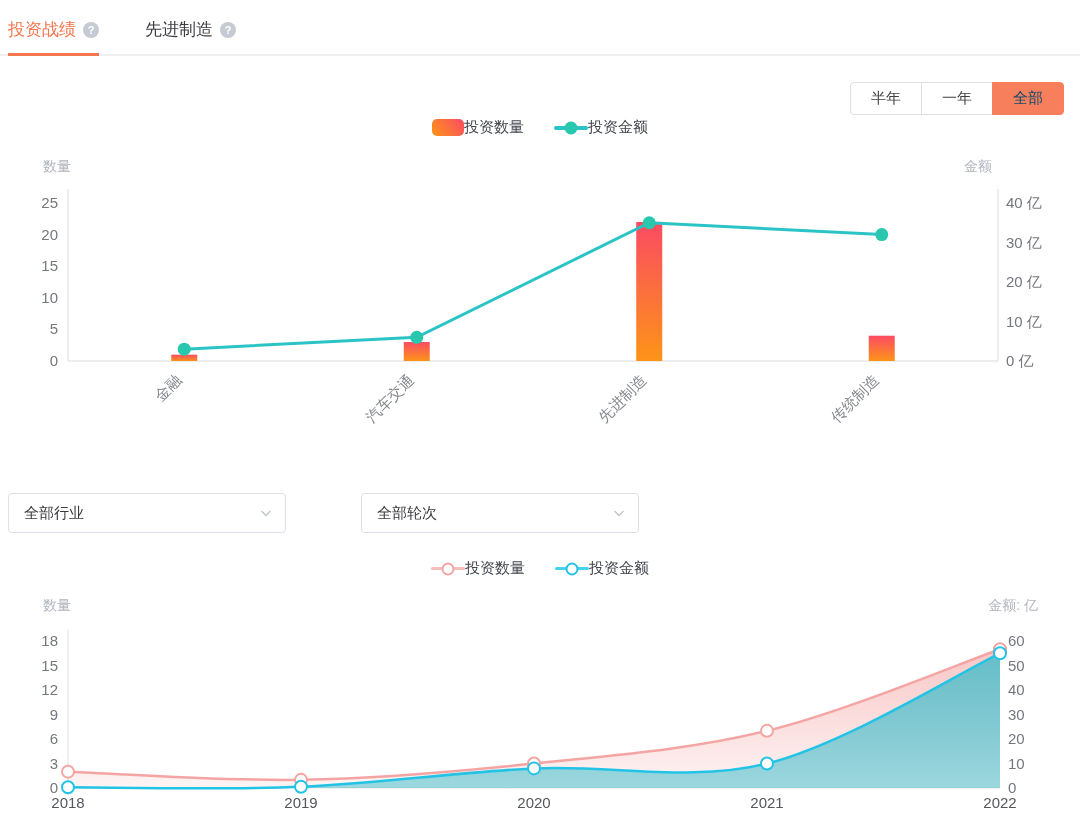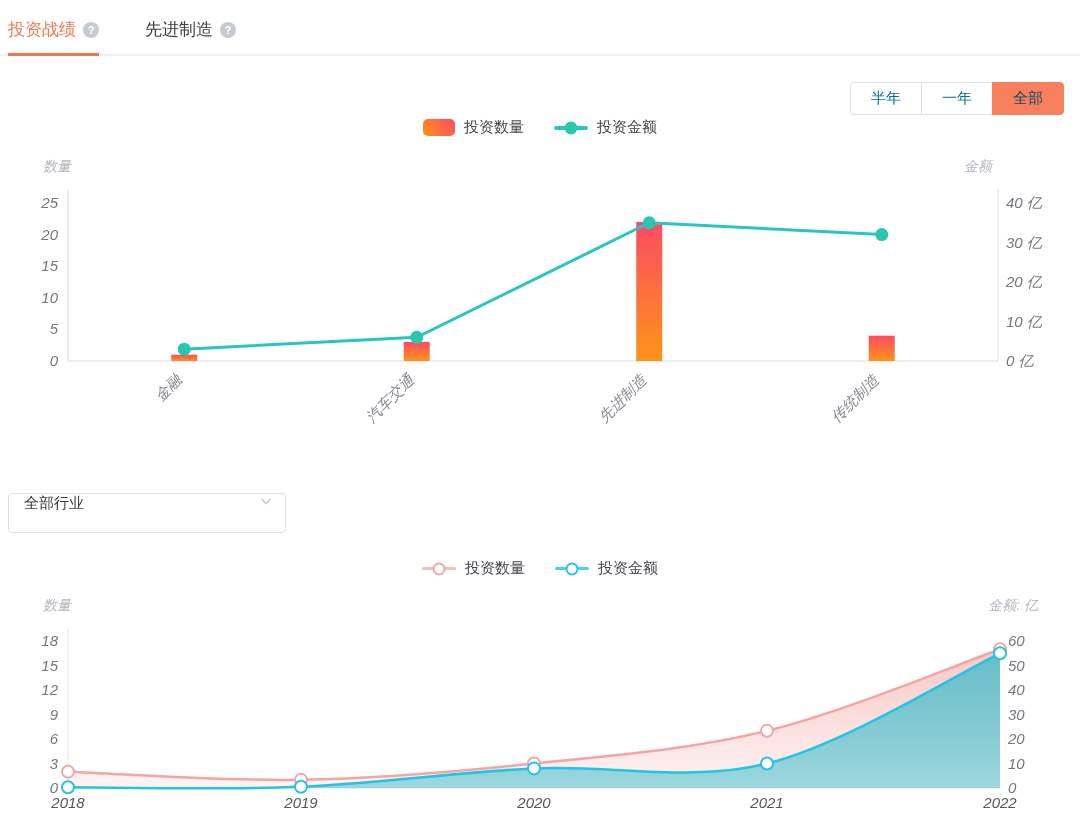--- a/index.html
+++ b/index.html
@@ -11,48 +11,48 @@
   .tabbar{display:flex;gap:46px;padding:18px 8px 0 8px;border-bottom:2px solid #f0f0f2;}
   .tab{display:flex;align-items:center;gap:7px;font-size:17px;color:#3c3c43;
        padding-bottom:13px;cursor:pointer;position:relative;}
   .tab.active{color:#f4764e;}
   .tab.active::after{content:"";position:absolute;left:0;right:0;bottom:-2px;height:3px;background:#f4764e;}
   .qmark{width:16px;height:16px;border-radius:50%;background:#c6cad2;color:#fff;
          font-size:11px;font-weight:bold;display:flex;align-items:center;justify-content:center;}
 
   
   .period-row{display:flex;justify-content:flex-end;padding-right:16px;margin-top:26px;}
-  .pbtn{min-width:72px;height:33px;border:1px solid #dcdfe6;background:#fff;color:#0369a1;
+  .pbtn{min-width:72px;height:33px;border:1px solid #dcdfe6;background:#fff;color:#404040;
         font-size:15px;display:flex;align-items:center;justify-content:center;cursor:pointer;margin-left:-1px;box-sizing:border-box;}
   .pbtn:first-child{border-radius:4px 0 0 4px;}
   .pbtn:last-child{border-radius:0 4px 4px 0;}
   .pbtn.active{background:#f87f5c;border-color:#f87f5c;color:#0c4a6e;}
 
   
   .legend{display:flex;justify-content:center;align-items:center;gap:30px;}
   #legend1{margin-top:3px;}
   #legend2{margin-top:26px;}
-  .leg-item{display:flex;align-items:center;gap:9px;font-size:15px;color:#42454c;cursor:pointer;}
+  .leg-item{display:flex;align-items:center;gap:0;font-size:15px;color:#42454c;cursor:pointer;}
   .swatch-bar{width:32px;height:17px;border-radius:5px;background:linear-gradient(55deg,#fd9418,#fb4b63);}
   .lw{position:relative;width:34px;height:14px;display:flex;align-items:center;}
   .lw .line{width:100%;height:4px;border-radius:2px;}
   .lw .dot{position:absolute;left:50%;top:50%;transform:translate(-50%,-50%);
            width:13px;height:13px;border-radius:50%;}
   .lw .ring{position:absolute;left:50%;top:50%;transform:translate(-50%,-50%);
             width:9px;height:9px;border-radius:50%;background:#fff;border:2.5px solid;}
   .lw .line.thin{height:3px;}
 
   
   .filters{display:flex;margin-top:34px;padding-left:8px;gap:75px;}
   .select{width:278px;height:40px;border:1px solid #dcdfe6;border-radius:4px;box-sizing:border-box;
-          display:flex;align-items:flex-start;justify-content:space-between;
+          display:flex;align-items:center;justify-content:space-between;
           padding:0 12px 0 15px;font-size:15px;color:#3a3a3f;cursor:pointer;background:#fff;}
   .chev{width:14px;height:14px;flex:0 0 auto;}
 
-  .chart{margin-top:8px;font-style:italic;}
+  .chart{margin-top:8px;}
   svg text{font-family:"Liberation Sans","DejaVu Sans",sans-serif;}
 </style>
 </head>
 <body>
 
 <div class="page">
 
   <div class="tabbar">
     <div class="tab active">
       <span>投资战绩</span>
@@ -116,20 +116,26 @@
         <polyline points="184.25,204.15 416.75,192.3 649.25,77.75 881.75,89.6" fill="none" stroke="#2ac4c6" stroke-width="3" stroke-linecap="round"></polyline>
         <circle cx="184.25" cy="204.15" r="6.5" fill="#29c8ae"></circle>
         <circle cx="416.75" cy="192.3" r="6.5" fill="#29c8ae"></circle>
         <circle cx="649.25" cy="77.75" r="6.5" fill="#29c8ae"></circle>
         <circle cx="881.75" cy="89.6" r="6.5" fill="#29c8ae"></circle>
       </svg></div>
 
   <div class="filters">
     <div class="select">
       <span>全部行业</span>
+      <svg class="chev" viewBox="0 0 14 14">
+          <path d="M2.5 5l4.5 4.5L11.5 5" fill="none" stroke="#c0c4cc" stroke-width="1.4"></path>
+        </svg>
+    </div>
+    <div class="select">
+      <span>全部轮次</span>
       <svg class="chev" viewBox="0 0 14 14">
           <path d="M2.5 5l4.5 4.5L11.5 5" fill="none" stroke="#c0c4cc" stroke-width="1.4"></path>
         </svg>
     </div>
   </div>
 
   <div class="legend" id="legend2">
     <div class="leg-item">
       <span class="lw">
         <span class="line thin" style="background:#f6bdba;"></span>

